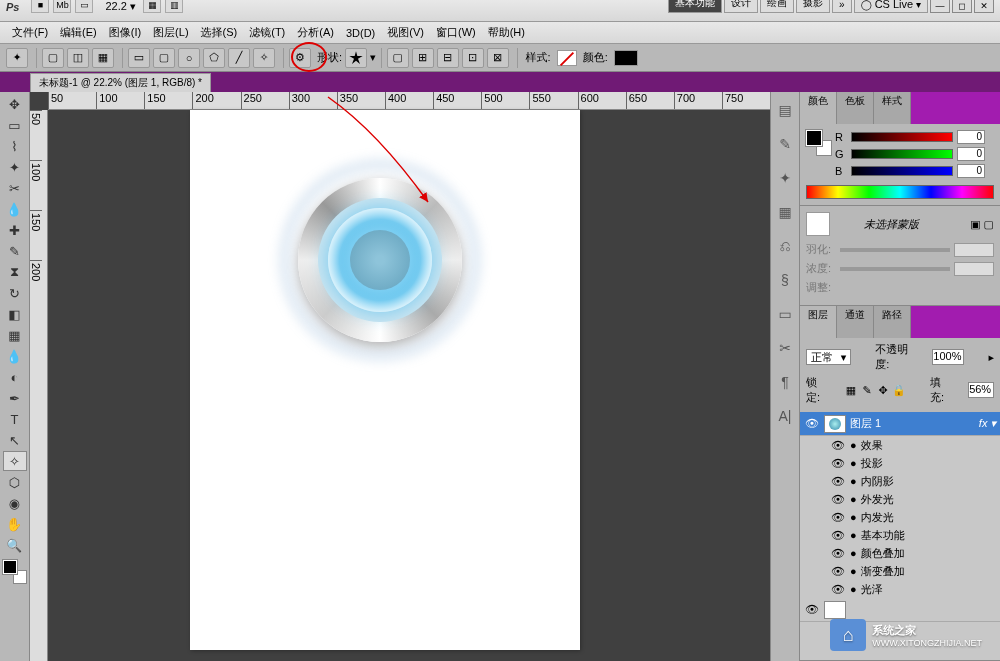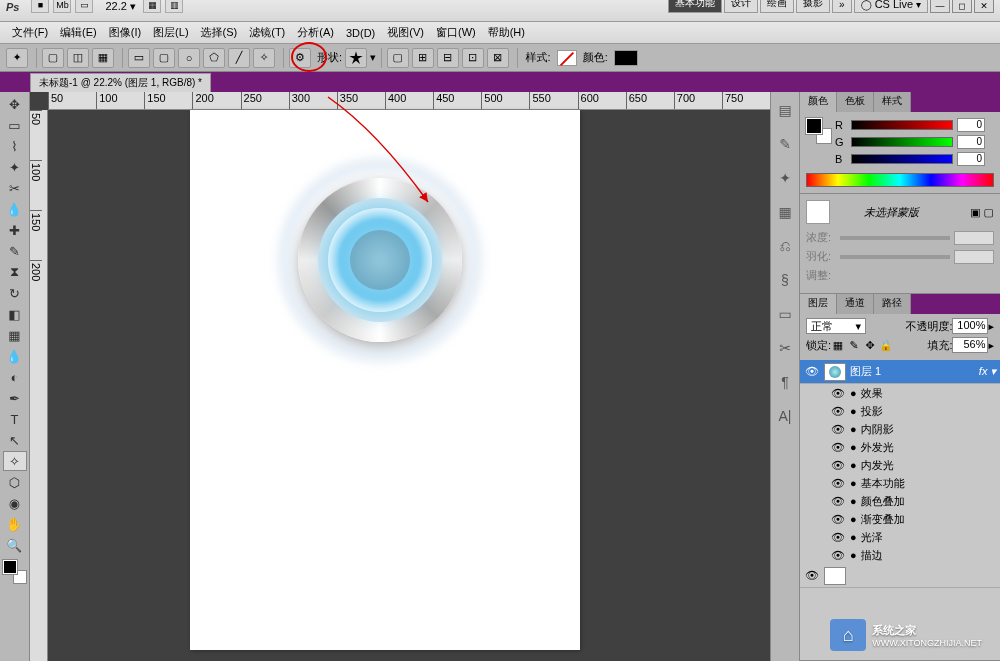--- a/index.html
+++ b/index.html
@@ -52,21 +52,21 @@
 .orb .ring-inner-track { position: absolute; top: 38px; left: 38px; right: 38px; bottom: 38px; border-radius: 50%; background: #cde5f0; }
 .orb .ring-glow { position: absolute; top: 48px; left: 48px; right: 48px; bottom: 48px; border-radius: 50%; background: radial-gradient(circle, #8fd6f5 30%, #5fc3ee 55%, #a8e0f7 70%); box-shadow: 0 0 20px #6fc8ef, inset 0 0 20px #fff; }
 .orb .ring-center { position: absolute; top: 70px; left: 70px; right: 70px; bottom: 70px; border-radius: 50%; background: radial-gradient(circle, #8ec4da 10%, #6ba8c2 80%); }
 .arrow-line { position: absolute; top: 0; left: 288px; width: 120px; height: 120px; pointer-events: none; }
 
 .side-strip { width: 30px; background: #b8b8b8; border-left: 1px solid #888; border-right: 1px solid #888; display: flex; flex-direction: column; align-items: center; padding-top: 8px; gap: 14px; }
 .side-strip .sicon { width: 20px; height: 20px; display: flex; align-items: center; justify-content: center; color: #555; font-size: 14px; }
 
 .panels { width: 200px; background: #b8b8b8; display: flex; flex-direction: column; }
 .panel { background: #b8b8b8; border-bottom: 1px solid #888; }
-.panel-tabs { height: 20px; display: flex; background: #701a75; }
+.panel-tabs { height: 32px; display: flex; background: #a21caf; }
 .panel-tabs .ptab { padding: 2px 8px; font-size: 10px; background: #a8a8a8; border-right: 1px solid #888; cursor: pointer; }
 .panel-tabs .ptab.active { background: #b8b8b8; }
 
 .color-panel .body { padding: 6px; }
 .color-panel .swatches { display: inline-block; position: relative; width: 26px; height: 26px; vertical-align: top; }
 .color-panel .sw-fg { position: absolute; top: 0; left: 0; width: 16px; height: 16px; background: #000; border: 1px solid #fff; outline: 1px solid #888; }
 .color-panel .sw-bg { position: absolute; bottom: 0; right: 0; width: 16px; height: 16px; background: #fff; border: 1px solid #888; }
 .color-panel .sliders { display: inline-block; width: 150px; }
 .color-panel .srow { display: flex; align-items: center; margin-bottom: 3px; }
 .color-panel .srow .ch { width: 12px; }
@@ -82,21 +82,21 @@
 .mask-panel .micon { width: 24px; height: 24px; background: #fff; border: 1px solid #999; margin-right: 6px; }
 .mask-panel .prow { display: flex; align-items: center; margin-bottom: 4px; }
 .mask-panel .prow .plabel { width: 30px; color: #777; }
 .mask-panel .prow .pslider { flex: 1; height: 4px; background: #999; margin: 0 4px; }
 .mask-panel .prow .pval { width: 40px; height: 14px; background: #ddd; border: 1px solid #999; }
 .mask-panel .btns { text-align: right; }
 .mask-panel .mbtn { display: inline-block; width: 70px; height: 16px; background: #d4d4d4; border: 1px solid #999; text-align: center; font-size: 10px; margin: 2px 0; }
 
 .layers-panel { flex: 1; display: flex; flex-direction: column; }
 .layers-panel .controls { padding: 4px 6px; font-size: 10px; }
-.layers-panel .crow { display: flex; align-items: center; margin-bottom: 3px; }
+.layers-panel .crow { display: flex; align-items: center; margin-bottom: 3px; gap: 24px; }
 .layers-panel .blend { width: 60px; height: 16px; background: #fff; border: 1px solid #888; padding: 0 4px; display: flex; align-items: center; justify-content: space-between; }
 .layers-panel .opacity-input { width: 36px; height: 16px; background: #fff; border: 1px solid #888; text-align: right; padding-right: 2px; }
 .layers-panel .lock-icons { display: flex; gap: 2px; }
 .layers-panel .lock-icons span { width: 14px; height: 14px; display: inline-flex; align-items: center; justify-content: center; }
 .layers-panel .layer-list { flex: 1; background: #c8c8c8; overflow: auto; }
 .layers-panel .layer-row { display: flex; align-items: center; height: 24px; border-bottom: 1px solid #aaa; padding: 0 4px; }
 .layers-panel .layer-row.selected { background: #3e7fd0; color: #fff; }
 .layers-panel .eye { width: 16px; text-align: center; }
 .layers-panel .thumb { width: 22px; height: 18px; background: #fff; border: 1px solid #888; margin: 0 4px; position: relative; }
 .layers-panel .thumb.orb-thumb::after { content: ""; position: absolute; top: 2px; left: 4px; width: 12px; height: 12px; border-radius: 50%; background: radial-gradient(#aee,#38a); }
@@ -306,26 +306,26 @@
     </div>
 
     <div class="panel mask-panel">
       <div class="body">
         <div class="mrow">
           <div class="micon"></div>
           <span style="font-style:italic">未选择蒙版</span>
           <span style="margin-left:auto">▣ ▢</span>
         </div>
         <div class="prow">
-            <span class="plabel">浓度:</span>
+            <span class="plabel">羽化:</span>
             <div class="pslider"></div>
             <div class="pval"></div>
           </div>
         <div class="prow">
-            <span class="plabel">羽化:</span>
+            <span class="plabel">浓度:</span>
             <div class="pslider"></div>
             <div class="pval"></div>
           </div>
         <div style="color:#777;margin:4px 0">调整:</div>
       </div>
     </div>
 
     <div class="panel layers-panel">
       <div class="panel-tabs">
         <div class="ptab active">图层</div>
@@ -400,25 +400,20 @@
         <div class="effect-row">
             <span class="eye">👁</span>
             <span class="bullet">●</span>
             <span>渐变叠加</span>
           </div>
         <div class="effect-row">
             <span class="eye">👁</span>
             <span class="bullet">●</span>
             <span>光泽</span>
           </div>
-        <div class="effect-row">
-            <span class="eye">👁</span>
-            <span class="bullet">●</span>
-            <span>描边</span>
-          </div>
         <div class="layer-row">
           <span class="eye">👁</span>
           <div class="thumb"></div>
         </div>
       </div>
     </div>
 
   </div>
 </div>
 

